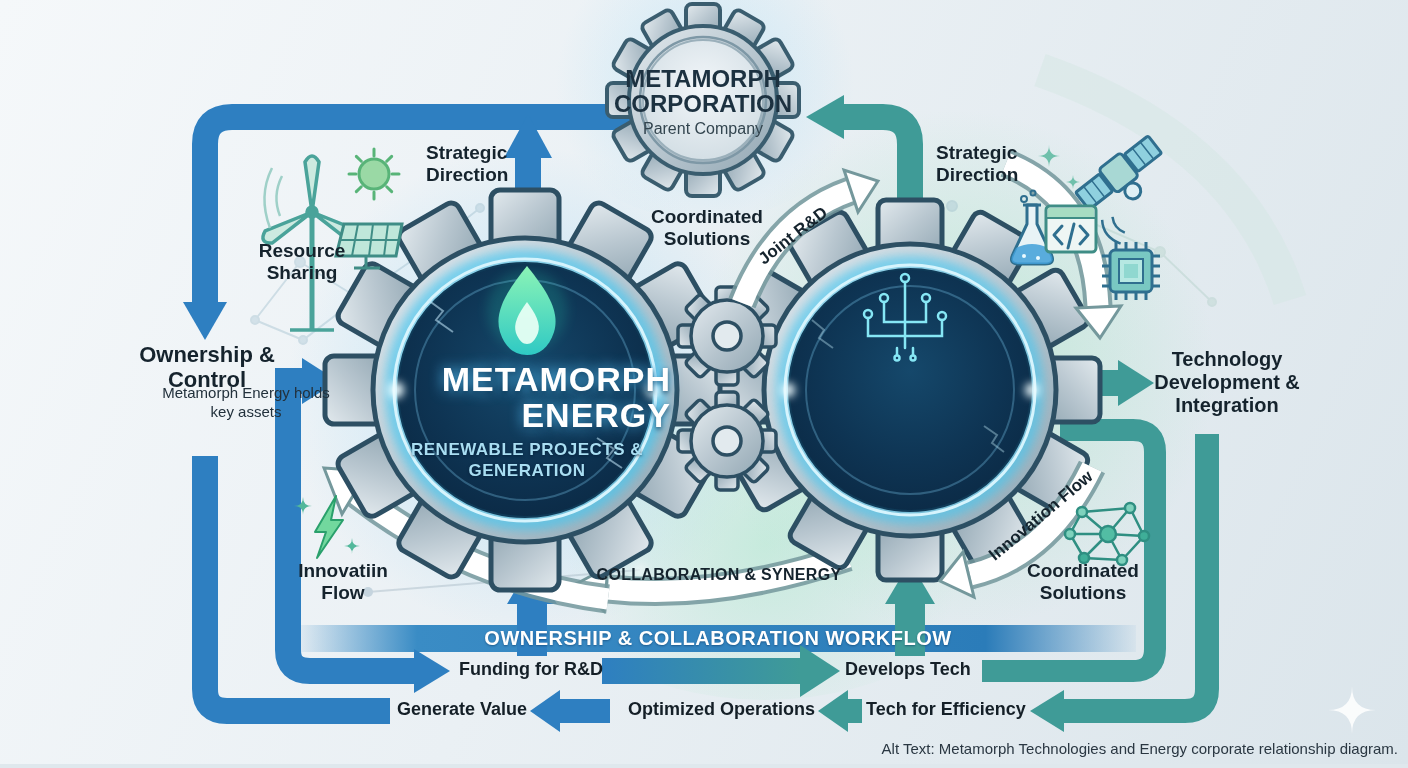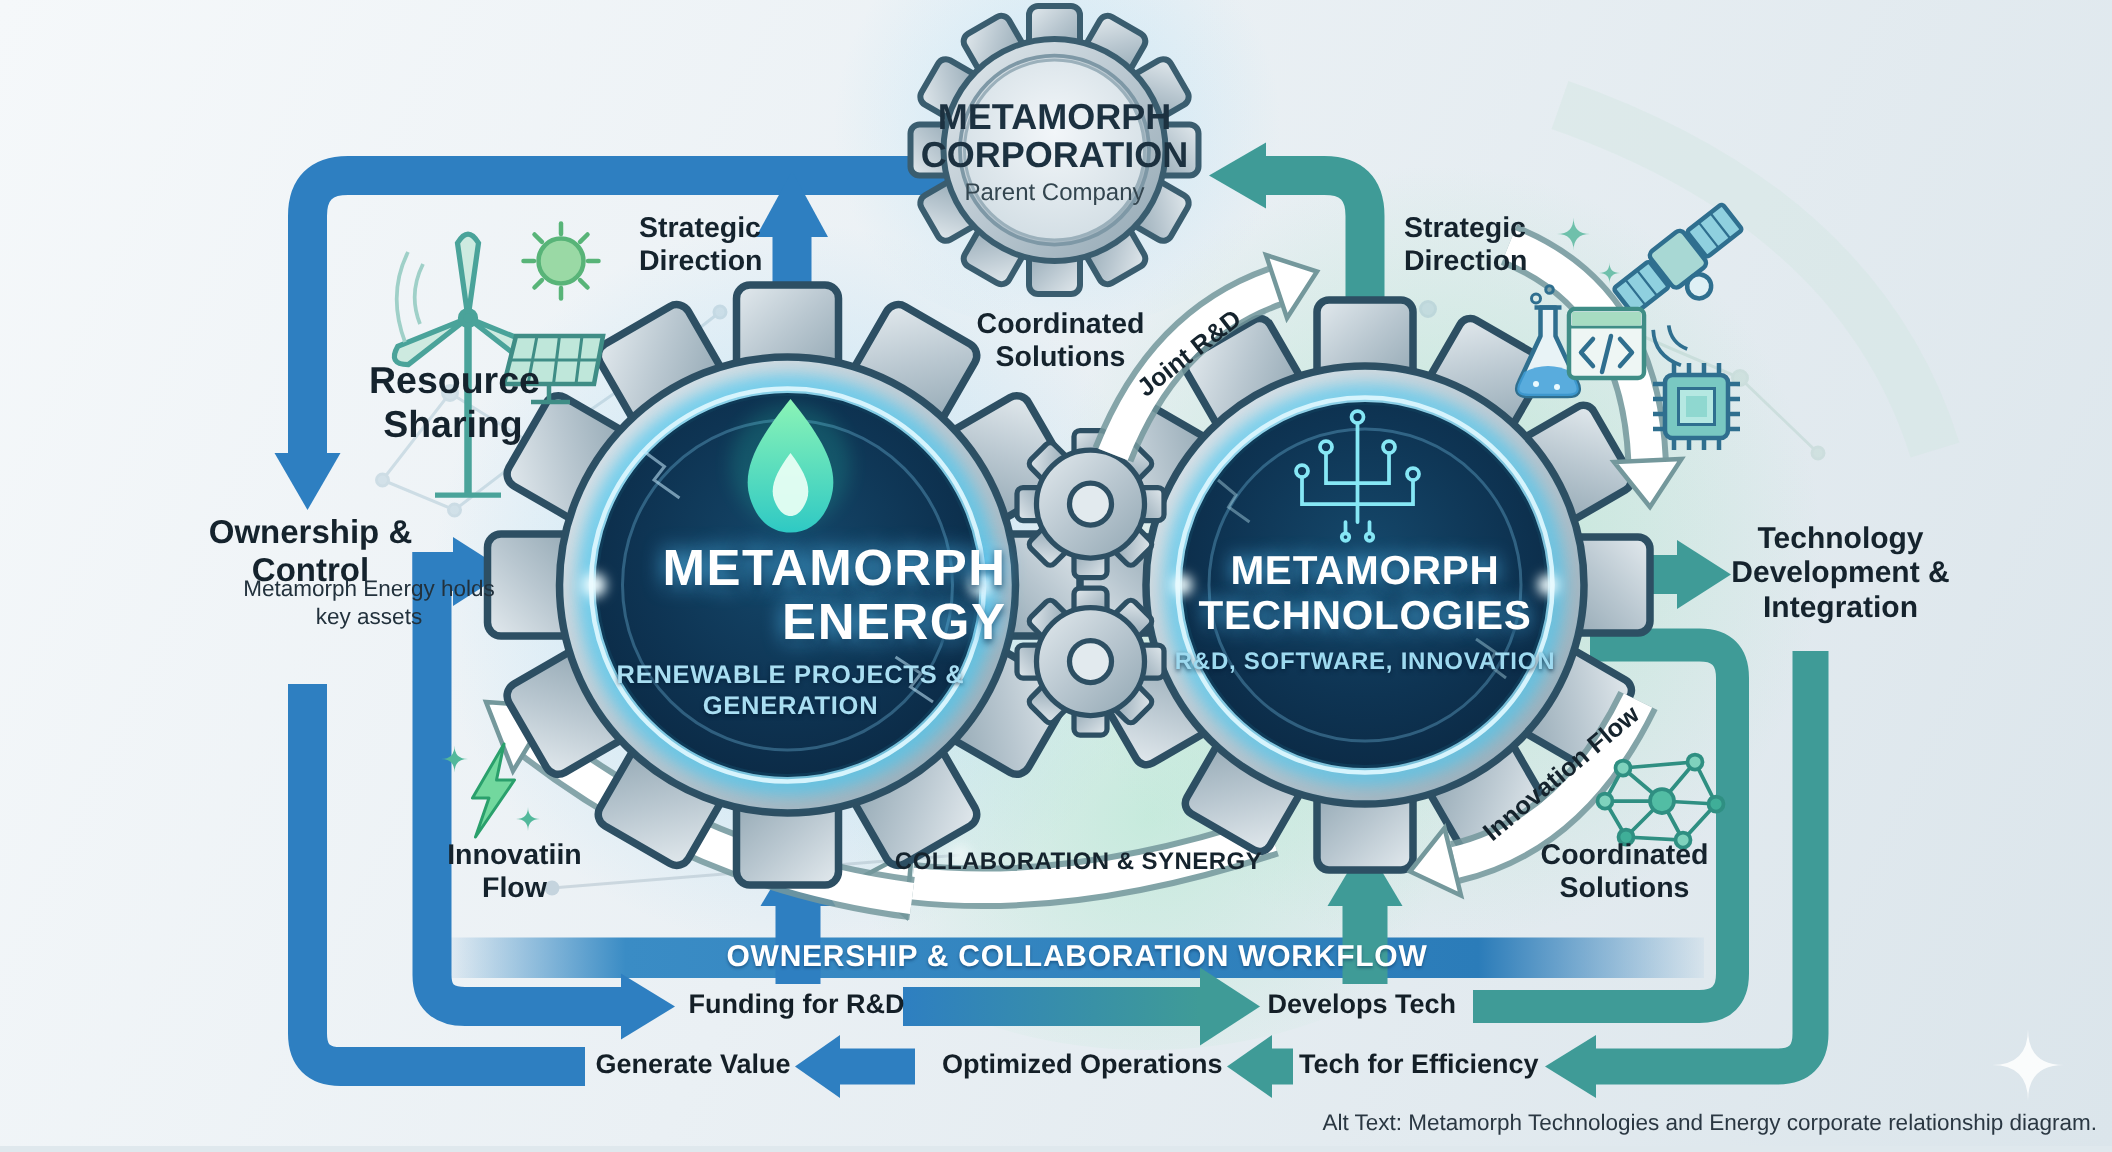--- a/index.html
+++ b/index.html
@@ -10,21 +10,21 @@
   #glowBlue{left:280px;top:150px;width:500px;height:480px;background:radial-gradient(circle,rgba(110,200,245,.38),rgba(110,200,245,0) 70%);}
   #glowGreen{left:690px;top:110px;width:530px;height:520px;background:radial-gradient(circle,rgba(150,225,185,.5),rgba(150,225,185,0) 70%);}
   #glowGreen2{left:530px;top:390px;width:470px;height:310px;background:radial-gradient(circle,rgba(160,230,195,.45),rgba(160,230,195,0) 70%);}
   #glowCyan{left:540px;top:-50px;width:330px;height:270px;background:radial-gradient(circle,rgba(140,215,250,.35),rgba(140,215,250,0) 70%);}
   #band{position:absolute;left:300px;top:625px;width:836px;height:27px;
     background:linear-gradient(90deg,rgba(150,190,220,.15),#3a8cc5 14%,#2b7cb9 82%,rgba(150,190,220,.12));}
   svg.layer{position:absolute;left:0;top:0;}
   .lbl{position:absolute;color:#15232d;font-weight:bold;line-height:1.14;text-align:center;}
   #stratLeft{left:426px;top:142px;width:112px;font-size:19px;text-align:left;}
   #stratRight{left:936px;top:142px;width:112px;font-size:19px;text-align:left;}
-  #resShare{left:246px;top:240px;width:112px;font-size:25px;}
+  #resShare{left:246px;top:240px;width:112px;font-size:19px;}
   #coordCenter{left:634px;top:206px;width:146px;font-size:19px;}
   #jointRd{left:737px;top:226px;width:112px;transform:rotate(-38deg);font-size:17px;}
   #ownCtl{left:125px;top:342px;width:164px;font-size:22px;}
   #ownNote{left:116px;top:384px;width:182px;font-size:15px;font-weight:normal;color:#22313c;line-height:1.25;margin-left:39px;}
   #techDev{left:1148px;top:348px;width:158px;font-size:20px;}
   #innoLeft{left:286px;top:560px;width:114px;font-size:19px;}
   #collab{left:589px;top:566px;width:260px;font-size:16px;letter-spacing:.3px;}
   #innoRight{left:973px;top:506px;width:136px;transform:rotate(-40deg);font-size:17px;}
   #coordRight{left:1010px;top:560px;width:146px;font-size:19px;}
   #bannerText{position:absolute;left:300px;top:627px;width:836px;text-align:center;
@@ -401,24 +401,20 @@
   </svg>
 
   <div class="gear-text" id="corpText">
     <div class="c-title">METAMORPH CORPORATION</div>
     <div class="c-sub">Parent Company</div>
   </div>
   <div class="gear-text" id="energyText">
     <div class="e-title">METAMORPH ENERGY</div>
     <div class="e-sub">RENEWABLE PROJECTS &amp; GENERATION</div>
   </div>
-  <div class="gear-text" id="techText">
-    <div class="t-title">METAMORPH TECHNOLOGIES</div>
-    <div class="t-sub">R&amp;D, SOFTWARE, INNOVATION</div>
-  </div>
 
   <div class="lbl" id="stratLeft">Strategic Direction</div>
   <div class="lbl" id="stratRight">Strategic Direction</div>
   <div class="lbl" id="resShare">Resource Sharing</div>
   <div class="lbl" id="coordCenter">Coordinated Solutions</div>
   <div class="lbl" id="jointRd">Joint R&amp;D</div>
   <div class="lbl" id="ownCtl">Ownership &amp; Control</div>
   <div class="lbl" id="ownNote">Metamorph Energy holds key assets</div>
   <div class="lbl" id="techDev">Technology Development &amp; Integration</div>
   <div class="lbl" id="innoLeft">Innovatiin Flow</div>

